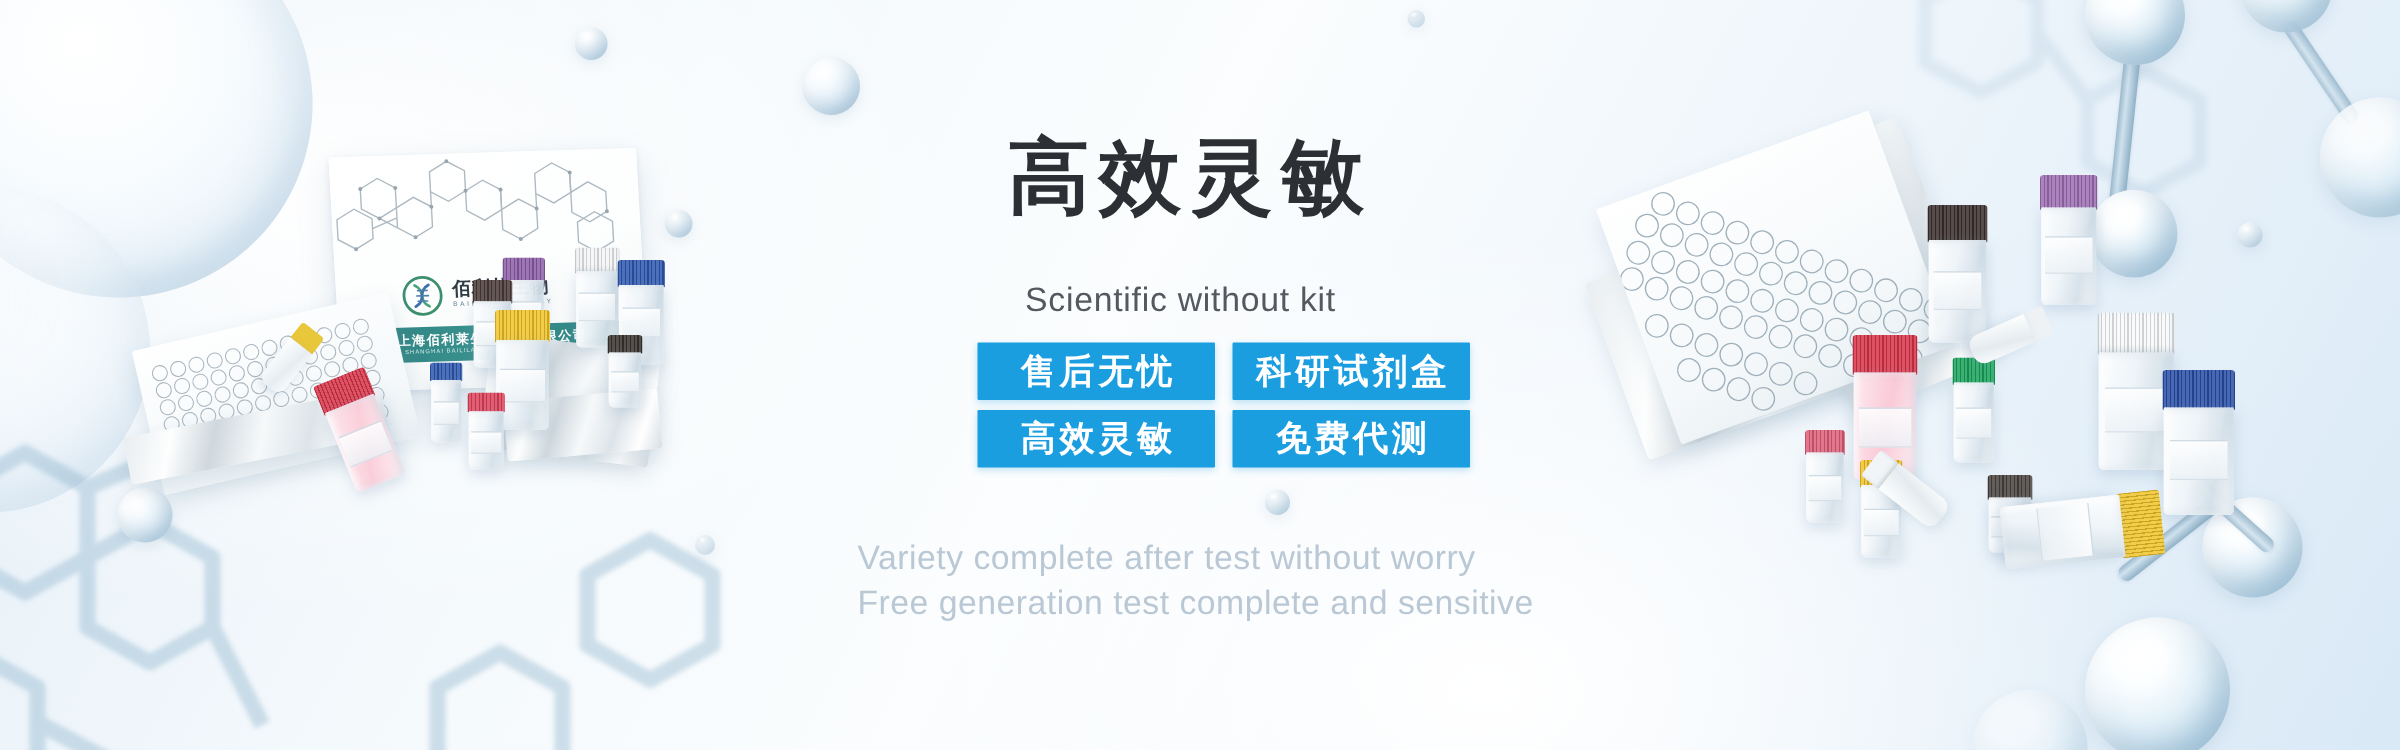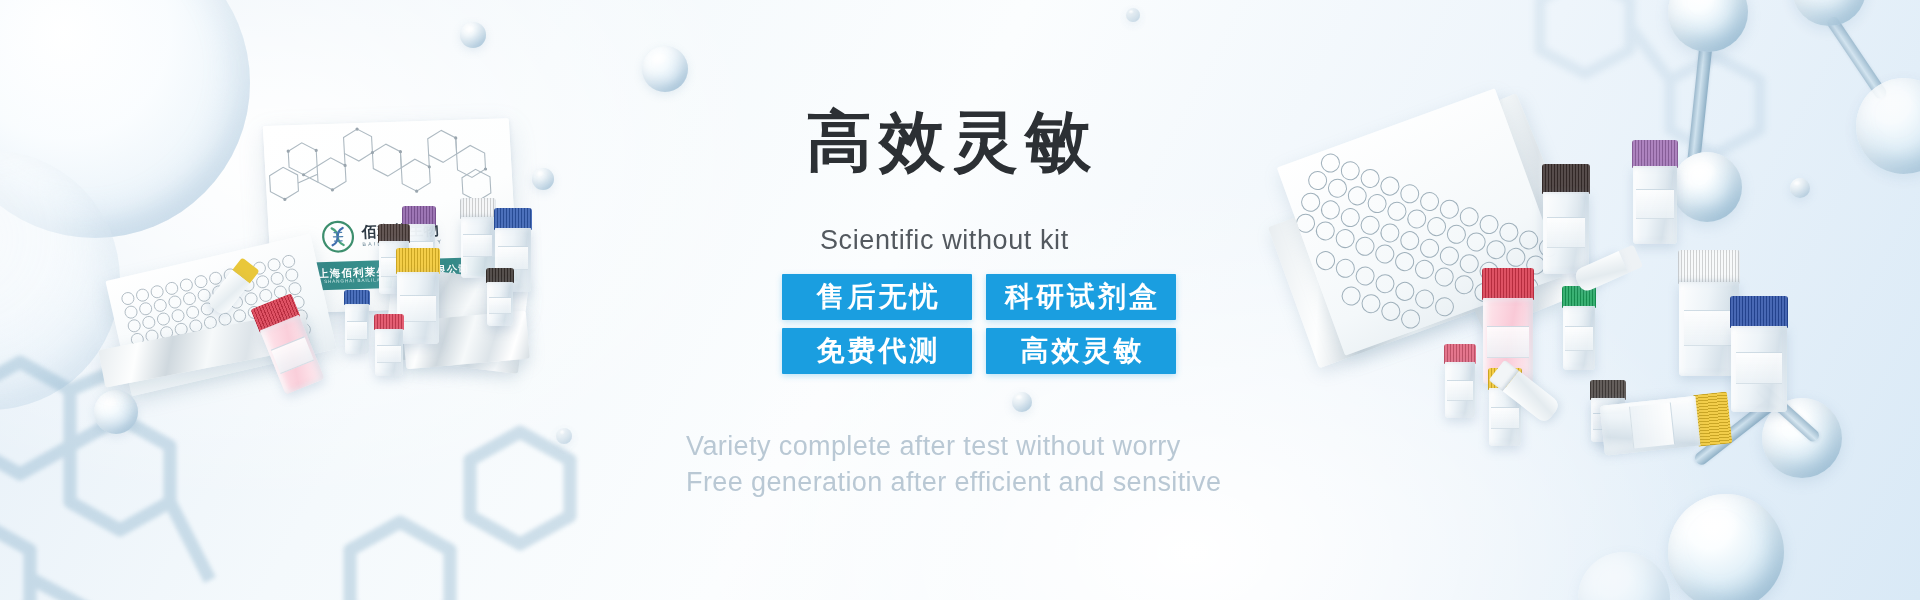--- a/index.html
+++ b/index.html
@@ -600,23 +600,23 @@
 
   <div class="copy">
 
     <div class="title">高效灵敏</div>
 
     <div class="subtitle">Scientific without kit</div>
 
     <div class="badges">
       <div class="badge">售后无忧</div>
       <div class="badge">科研试剂盒</div>
+      <div class="badge">高效灵敏</div>
       <div class="badge">免费代测</div>
-      <div class="badge">高效灵敏</div>
     </div>
 
     <div class="tagline">
       <div>Variety complete after test without worry</div>
-      <div>Free generation after efficient and sensitive</div>
+      <div>Free generation test complete and sensitive</div>
     </div>
   </div>
 
 </div>
 
 </body></html>

